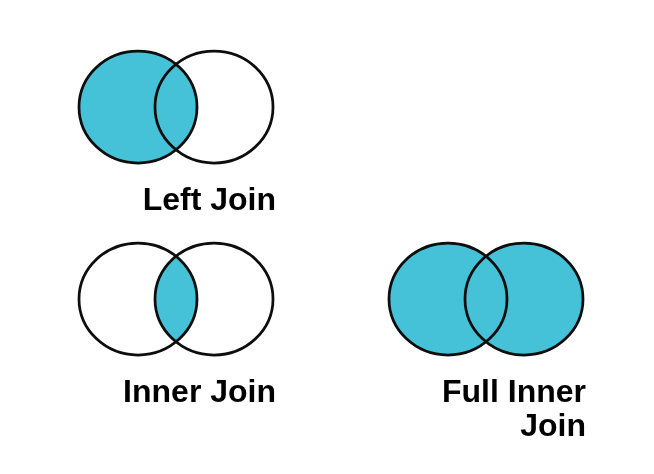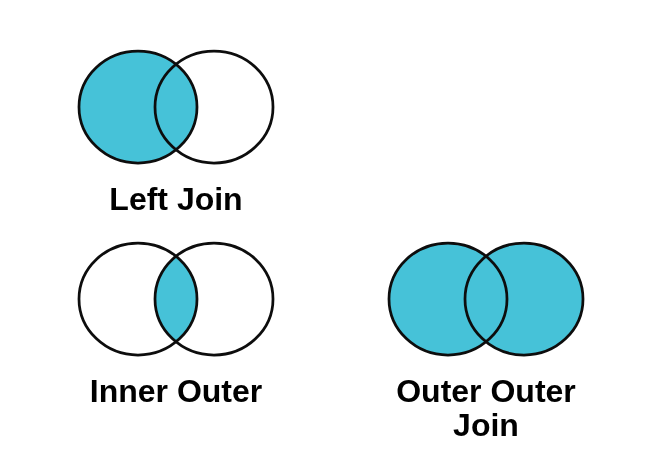--- a/index.html
+++ b/index.html
@@ -44,21 +44,21 @@
 
   .outline {
     fill: none;
     stroke: var(--stroke);
     stroke-width: 2.75;
   }
 
   .caption {
     margin-top: 15px;
     width: 200px;
-    text-align: center;
+    text-align: right;
     font-weight: 700;
     font-size: 32px;
     line-height: 1.06;
     color: var(--text);
     letter-spacing: 0;
   }
 </style>
 </head>
 <body>
 
@@ -77,27 +77,27 @@
 
 
   <div class="venn-cell cell-bl">
     <svg width="220" height="122" viewBox="0 0 220 122" class="fill-lens">
       <ellipse class="fillL" cx="72" cy="61" rx="59" ry="56"></ellipse>
       <ellipse class="fillR" cx="148" cy="61" rx="59" ry="56"></ellipse>
       <path class="fillX" d="M110 18.2 A59 56 0 0 1 110 103.8 A59 56 0 0 1 110 18.2 Z"></path>
       <ellipse class="outline" cx="72" cy="61" rx="59" ry="56"></ellipse>
       <ellipse class="outline" cx="148" cy="61" rx="59" ry="56"></ellipse>
     </svg>
-    <div class="caption">Inner Outer</div>
+    <div class="caption">Inner Join</div>
   </div>
 
   <div class="venn-cell cell-br">
     <svg width="220" height="122" viewBox="0 0 220 122" class="fill-both">
       <ellipse class="fillL" cx="72" cy="61" rx="59" ry="56"></ellipse>
       <ellipse class="fillR" cx="148" cy="61" rx="59" ry="56"></ellipse>
       <path class="fillX" d="M110 18.2 A59 56 0 0 1 110 103.8 A59 56 0 0 1 110 18.2 Z"></path>
       <ellipse class="outline" cx="72" cy="61" rx="59" ry="56"></ellipse>
       <ellipse class="outline" cx="148" cy="61" rx="59" ry="56"></ellipse>
     </svg>
-    <div class="caption">Outer Outer Join</div>
+    <div class="caption">Full Inner Join</div>
   </div>
 
 </div>
 
 </body></html>

